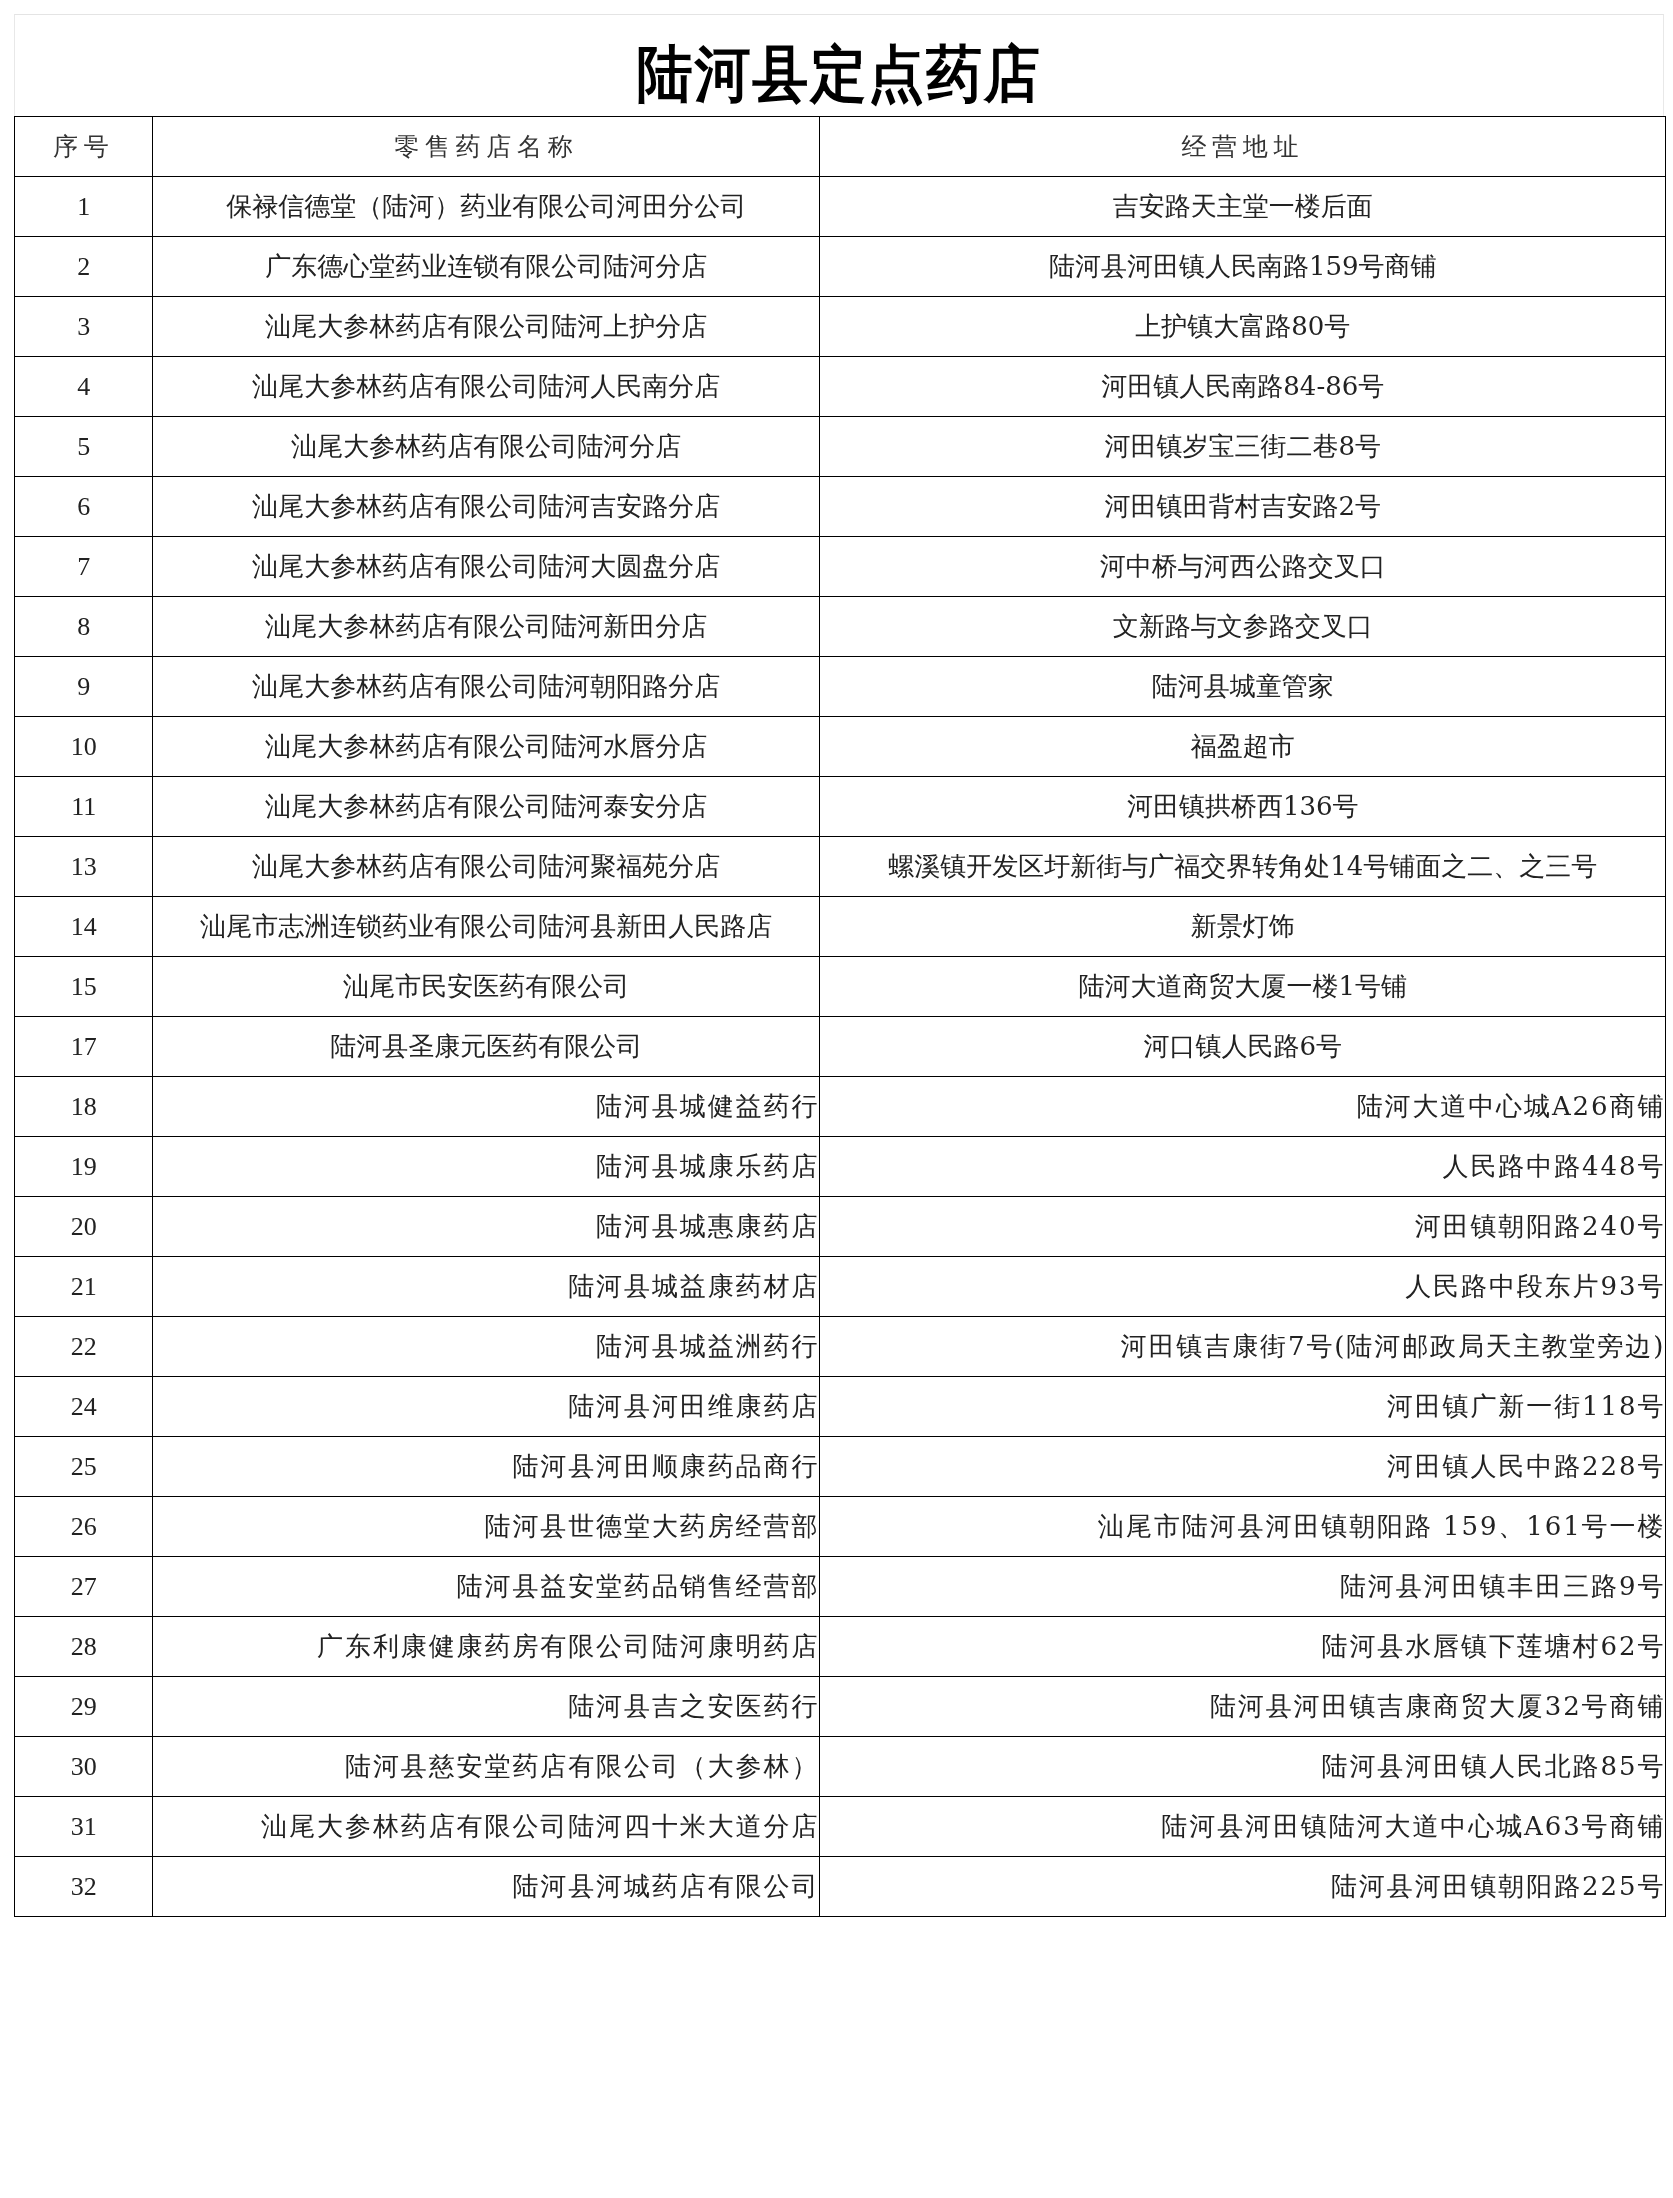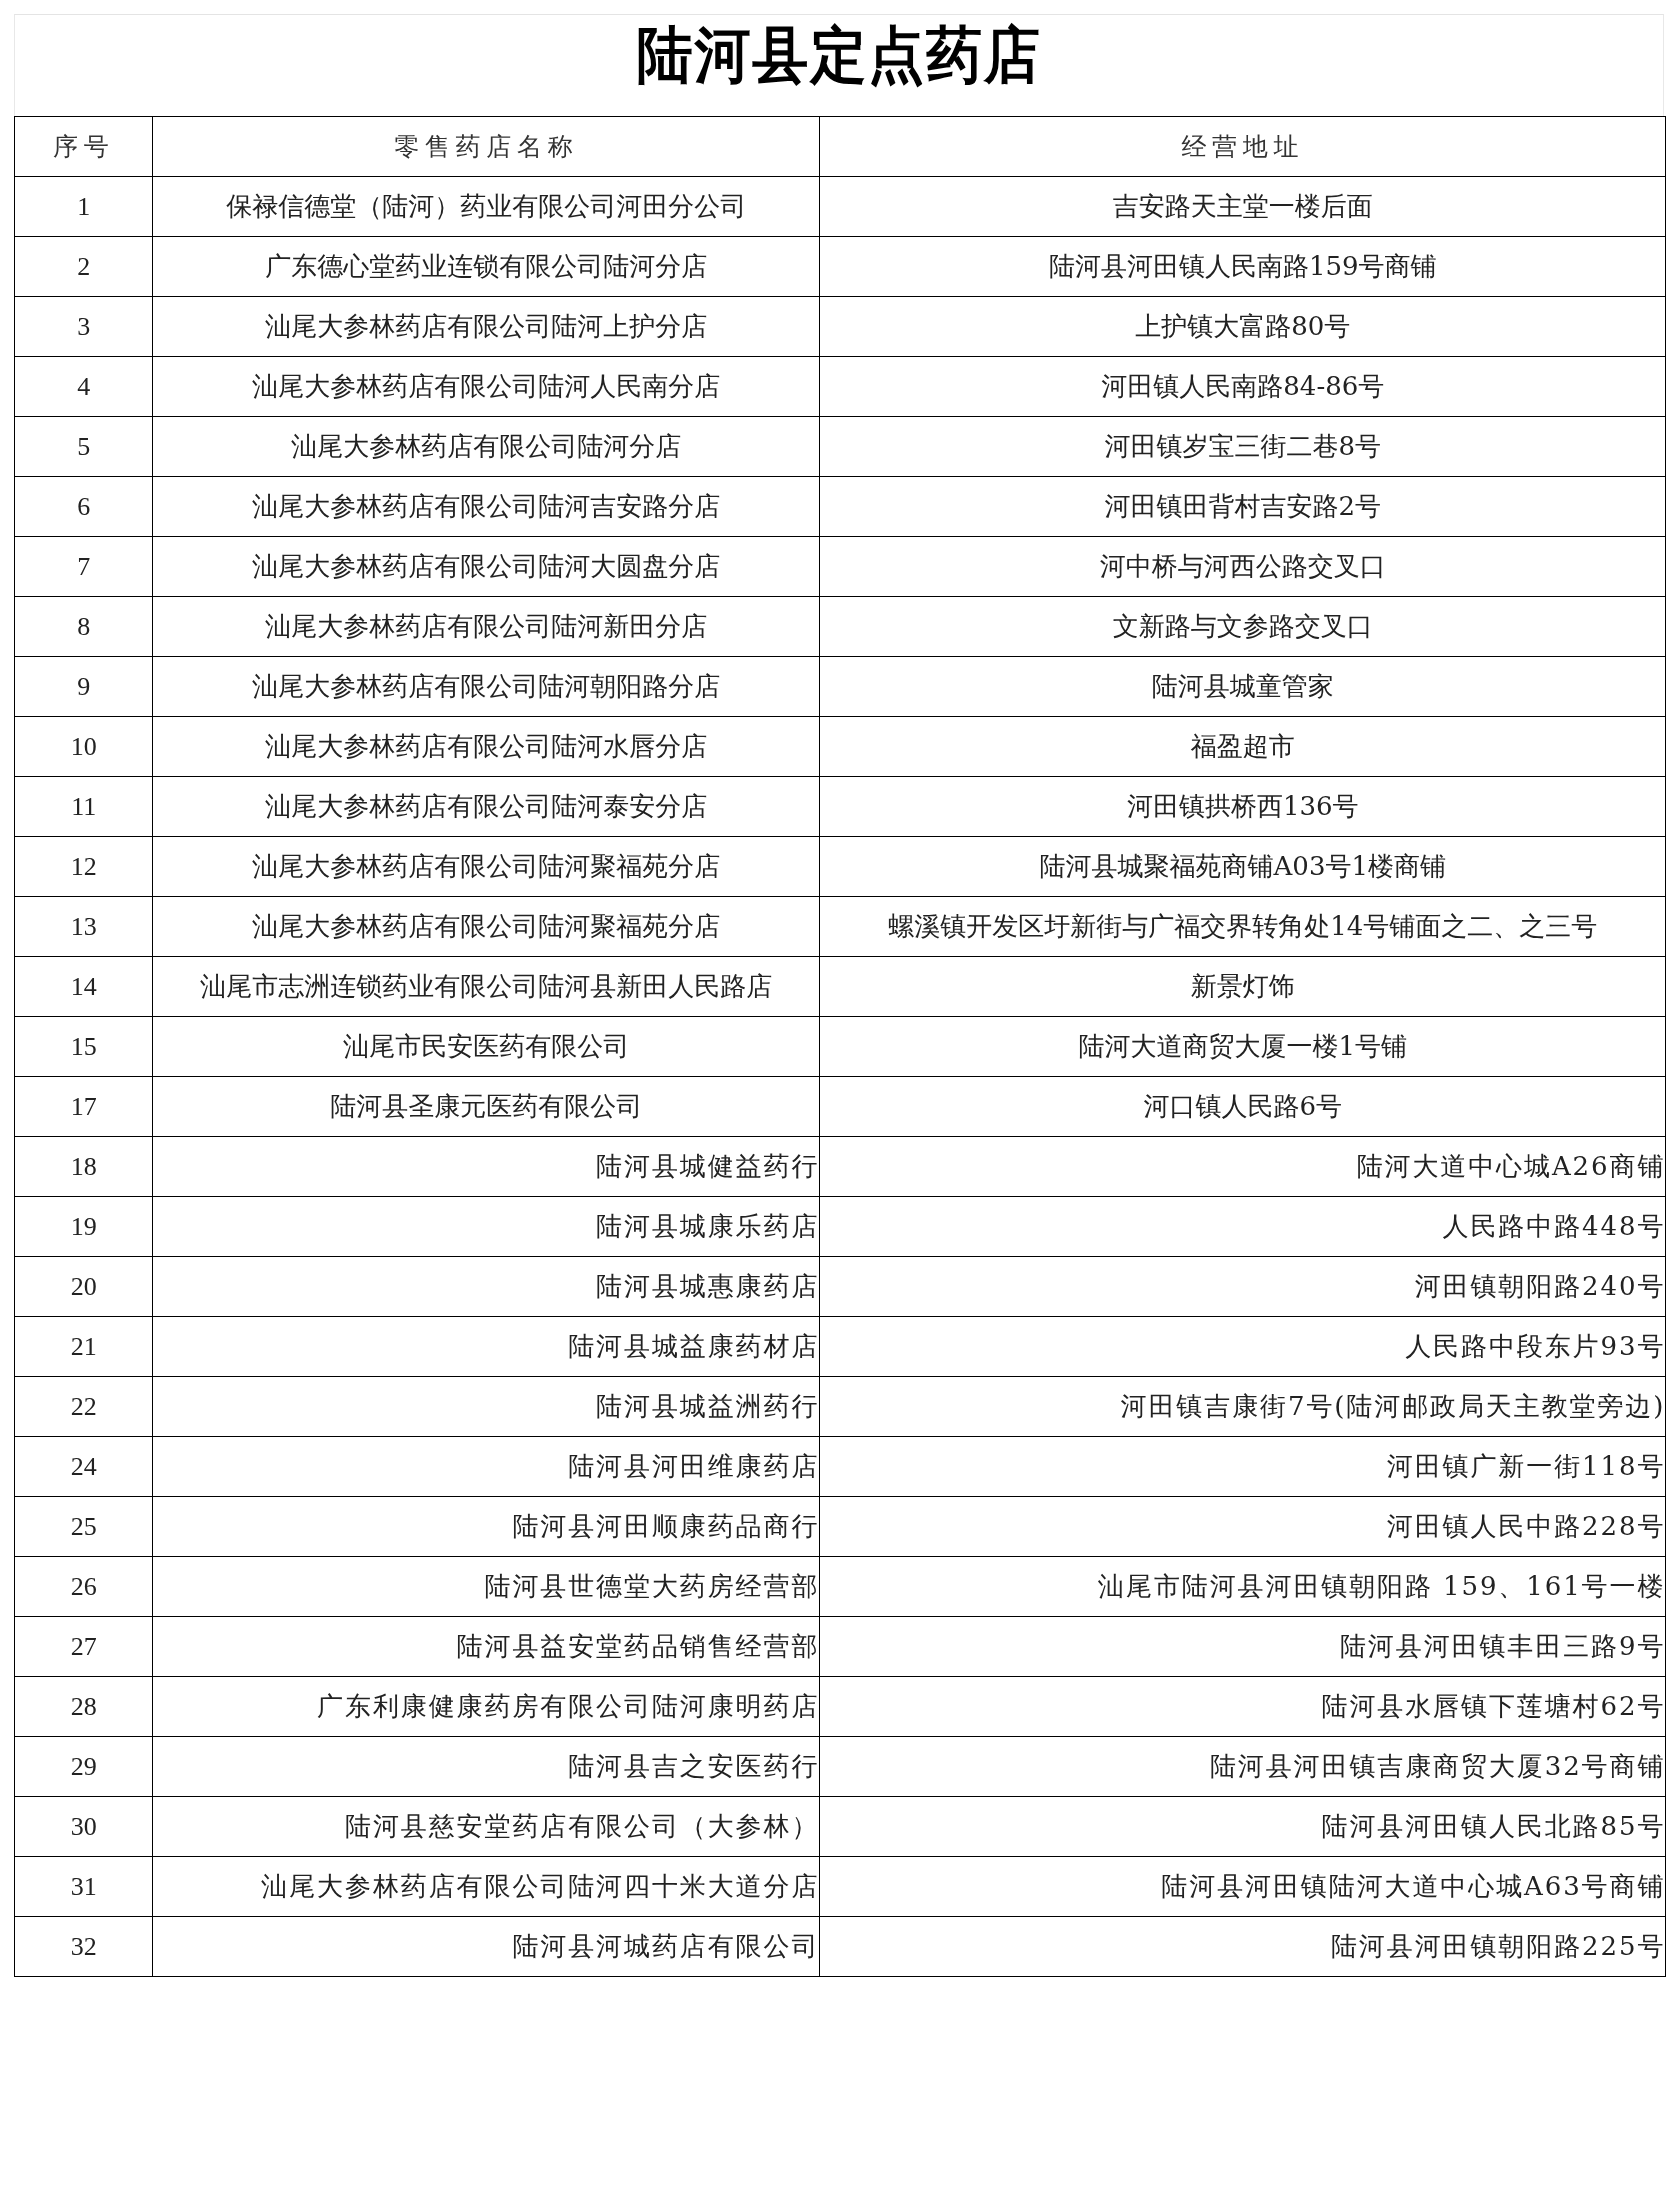--- a/index.html
+++ b/index.html
@@ -1,20 +1,20 @@
 <!DOCTYPE html>
 <html style="font-size:15px"><head>
 <meta charset="utf-8">
 <style>
   html, body { margin: 0; padding: 0; background: #ffffff; }
   body { width: 1674px; height: 2199px; position: relative; overflow: hidden;
          font-family: "DejaVu Serif", "Liberation Serif", serif; color: #1a1a1a; }
   .sheet { position: absolute; left: 14.3px; top: 14.3px; width: 1650px; }
   .title-box { height: 102px; border-top: 1.9px solid #e4e4e4; border-left: 1px solid #e8e8e8; border-right: 1px solid #e8e8e8;
-               display: flex; align-items: flex-start; justify-content: center; box-sizing: border-box; }
+               display: flex; align-items: flex-end; justify-content: center; box-sizing: border-box; }
   .title { font-family: "Liberation Serif", "DejaVu Serif", serif; font-weight: bold; font-size: 61px;
            letter-spacing: 1.9px; color: #000; transform: scaleX(0.92); }
   table { border-collapse: collapse; width: 1650px; table-layout: fixed; }
   td, th { border: 1.9px solid #000; text-align: center; vertical-align: middle; padding: 0;
            font-weight: normal; white-space: nowrap; overflow: hidden; }
   th { height: 59px; font-size: 25px; letter-spacing: 5.7px; color: #333; }
   td { height: 59px; font-size: 26px; color: #222; }
   td.idx { font-family: "Liberation Serif", serif; font-size: 26px; }
   col.c1 { width: 138px; } col.c2 { width: 667px; } col.c3 { width: 846px; }
   .wide { letter-spacing: 1.9px; text-align: right; }
@@ -87,25 +87,20 @@
         </tr>
         <tr>
           <td class="idx">10</td>
           <td class="name">汕尾大参林药店有限公司陆河水唇分店</td>
           <td class="addr">福盈超市</td>
         </tr>
         <tr>
           <td class="idx">11</td>
           <td class="name">汕尾大参林药店有限公司陆河泰安分店</td>
           <td class="addr">河田镇拱桥西136号</td>
-        </tr>
-        <tr>
-          <td class="idx">12</td>
-          <td class="name">汕尾大参林药店有限公司陆河聚福苑分店</td>
-          <td class="addr">陆河县城聚福苑商铺A03号1楼商铺</td>
         </tr>
         <tr>
           <td class="idx">13</td>
           <td class="name">汕尾大参林药店有限公司陆河聚福苑分店</td>
           <td class="addr">螺溪镇开发区圩新街与广福交界转角处14号铺面之二、之三号</td>
         </tr>
         <tr>
           <td class="idx">14</td>
           <td class="name">汕尾市志洲连锁药业有限公司陆河县新田人民路店</td>
           <td class="addr">新景灯饰</td>

